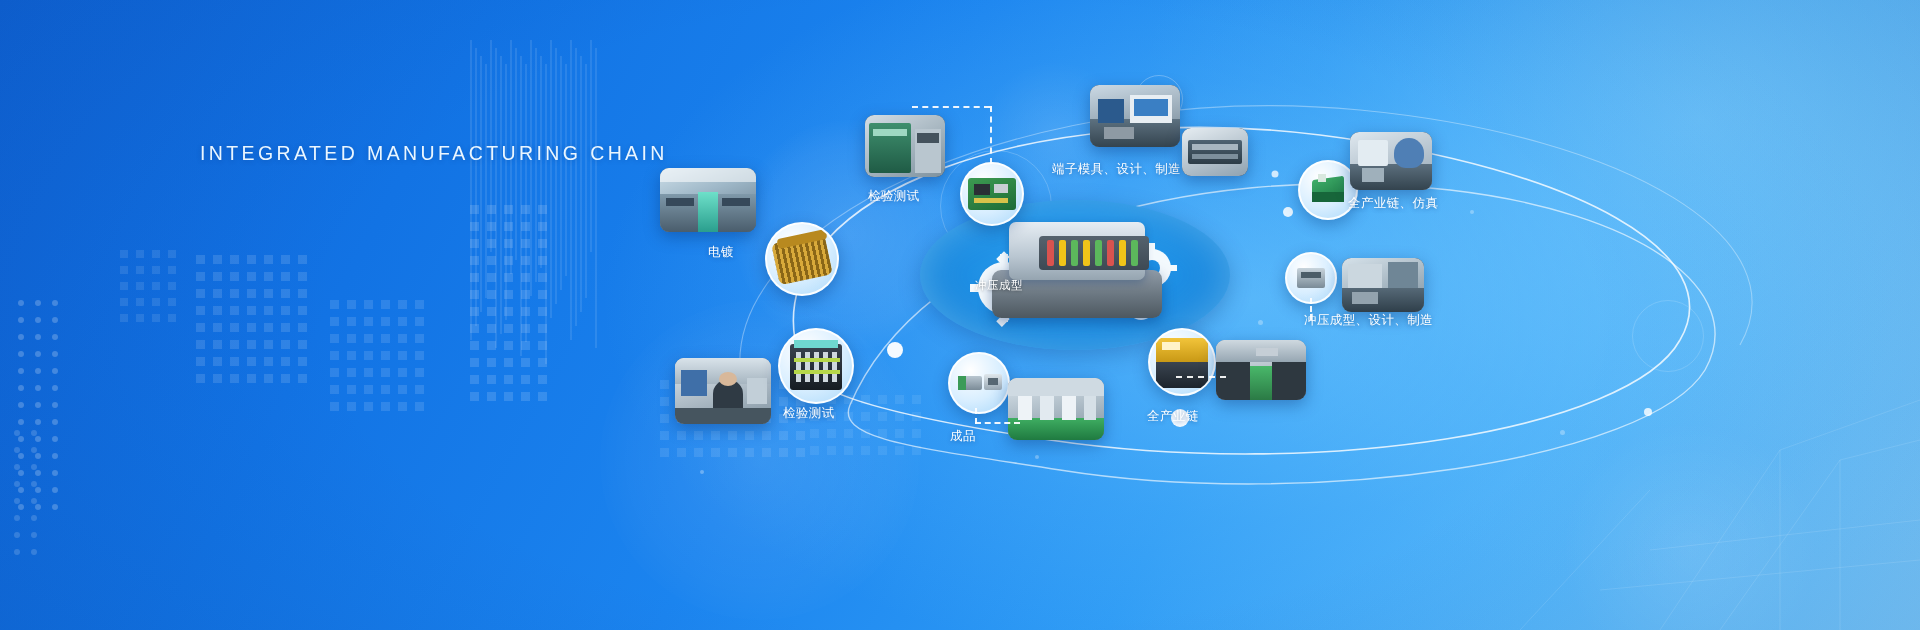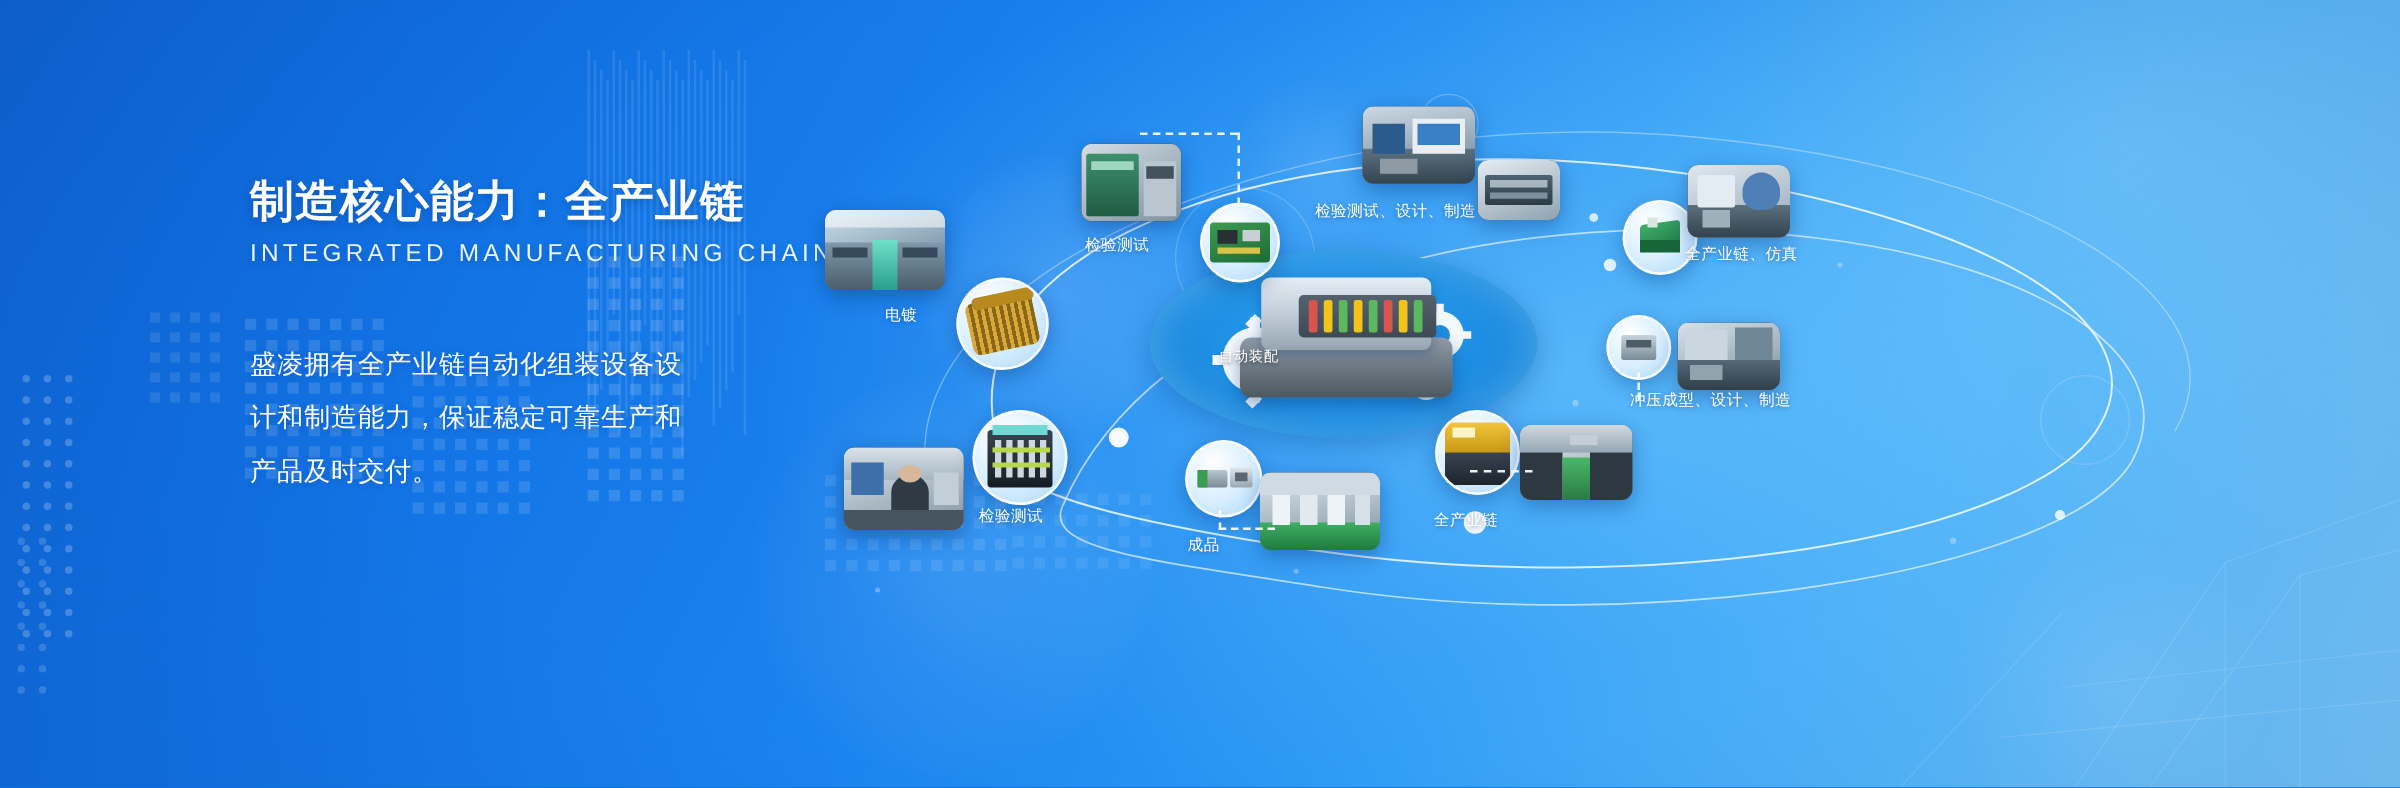--- a/index.html
+++ b/index.html
@@ -478,24 +478,22 @@
       <path d="M500 380 L620 210 L700 190"></path>
       <path d="M300 380 L430 240"></path>
       <path d="M560 200 L560 380"></path>
       <path d="M620 210 L620 380"></path>
       <path d="M430 300 L700 270"></path>
       <path d="M380 340 L700 310"></path>
     </g>
   </svg>
 
   <div id="text-block">
-    <h1 class="title">制造核心能力：全产业链</h1>
     <p class="subtitle">INTEGRATED MANUFACTURING CHAIN</p>
     <div class="divider-gap"></div>
-    <p class="body-text">盛凌拥有全产业链自动化组装设备设计和制造能力，保证稳定可靠生产和产品及时交付。</p>
   </div>
 
   <div id="diagram">
 
     <svg id="orbits" viewBox="0 0 1300 560">
       <g fill="none" stroke="rgba(255,255,255,0.80)" stroke-width="1.6">
         <path d="M175 300 C150 150, 420 60, 700 95 C960 128, 1110 215, 1060 300"></path>
         <path d="M1060 300 C1010 390, 700 440, 430 400 C230 370, 165 345, 175 300"></path>
       </g>
       <g fill="none" stroke="rgba(255,255,255,0.62)" stroke-width="1.4">
@@ -552,21 +550,21 @@
             <span class="mbar" style="left:20px;background:#f0c419;"></span>
             <span class="mbar" style="left:32px;background:#5cb85c;"></span>
             <span class="mbar" style="left:44px;background:#f0c419;"></span>
             <span class="mbar" style="left:56px;background:#5cb85c;"></span>
             <span class="mbar" style="left:68px;background:#d9534f;"></span>
             <span class="mbar" style="left:80px;background:#f0c419;"></span>
             <span class="mbar" style="left:92px;background:#5cb85c;"></span>
           </div>
         </div>
       </div>
-      <div class="hub-tag">自动装配</div>
+      <div class="hub-tag">冲压成型</div>
     </div>
 
     <div class="photo" style="left:40px;top:128px;width:96px;height:64px;">
       <div class="px" style="inset:0;background:linear-gradient(160deg,#cfe0ea 0%,#9fb8c8 40%,#5d7384 100%);"></div>
       <div class="px" style="left:0;top:26px;width:96px;height:38px;background:linear-gradient(180deg,#7f99aa,#4a5d6c);"></div>
       <div class="px" style="left:38px;top:24px;width:20px;height:40px;background:linear-gradient(180deg,#6ee0c9,#2a9e8d);"></div>
       <div class="px" style="left:0;top:0;width:96px;height:14px;background:rgba(255,255,255,0.55);"></div>
       <div class="px" style="left:6px;top:30px;width:28px;height:8px;background:#36495a;"></div>
       <div class="px" style="left:62px;top:30px;width:28px;height:8px;background:#36495a;"></div>
     </div>
@@ -597,21 +595,21 @@
     <div class="dashvert" style="left:370px;top:66px;height:58px;"></div>
 
     <div class="photo" style="left:470px;top:45px;width:90px;height:62px;">
       <div class="px" style="inset:0;background:linear-gradient(170deg,#cbd9e4,#6b7f8e);"></div>
       <div class="px" style="left:0;top:34px;width:90px;height:28px;background:linear-gradient(180deg,#5d7180,#34444f);"></div>
       <div class="px" style="left:8px;top:14px;width:26px;height:24px;background:#2b5a8d;"></div>
       <div class="px" style="left:40px;top:10px;width:42px;height:28px;background:#e8eef3;"></div>
       <div class="px" style="left:44px;top:14px;width:34px;height:17px;background:#3a7fc4;"></div>
       <div class="px" style="left:14px;top:42px;width:30px;height:12px;background:#8e9aa4;"></div>
     </div>
-    <div class="label" style="left:432px;top:121px;">检验测试、设计、制造</div>
+    <div class="label" style="left:432px;top:121px;">端子模具、设计、制造</div>
 
     <div class="photo" style="left:562px;top:88px;width:66px;height:48px;">
       <div class="px" style="inset:0;background:linear-gradient(160deg,#e6edf2,#8fa2b0);"></div>
       <div class="px" style="left:6px;top:12px;width:54px;height:24px;background:linear-gradient(180deg,#4f6372,#2c3c47);border-radius:2px;"></div>
       <div class="px" style="left:10px;top:16px;width:46px;height:6px;background:#a8b6c0;"></div>
       <div class="px" style="left:10px;top:26px;width:46px;height:5px;background:#7d8f9c;"></div>
     </div>
 
     <div class="bubble" style="left:678px;top:120px;width:56px;height:56px;">
       <div class="px" style="left:12px;top:16px;width:32px;height:22px;background:linear-gradient(160deg,#3fae6a,#1e7a45);border-radius:3px;transform:skewY(-8deg);"></div>

